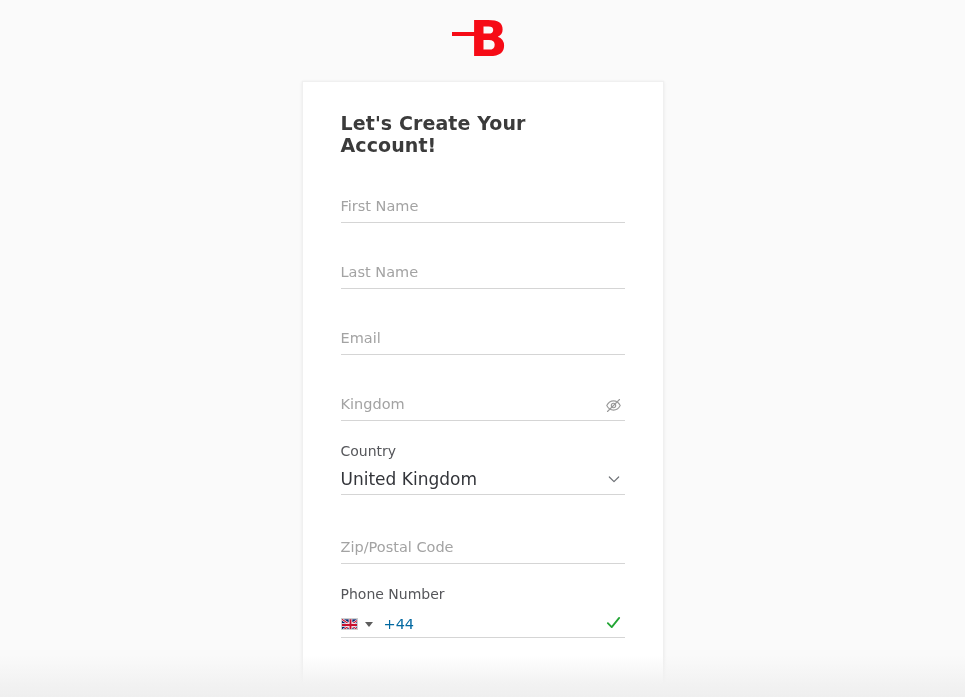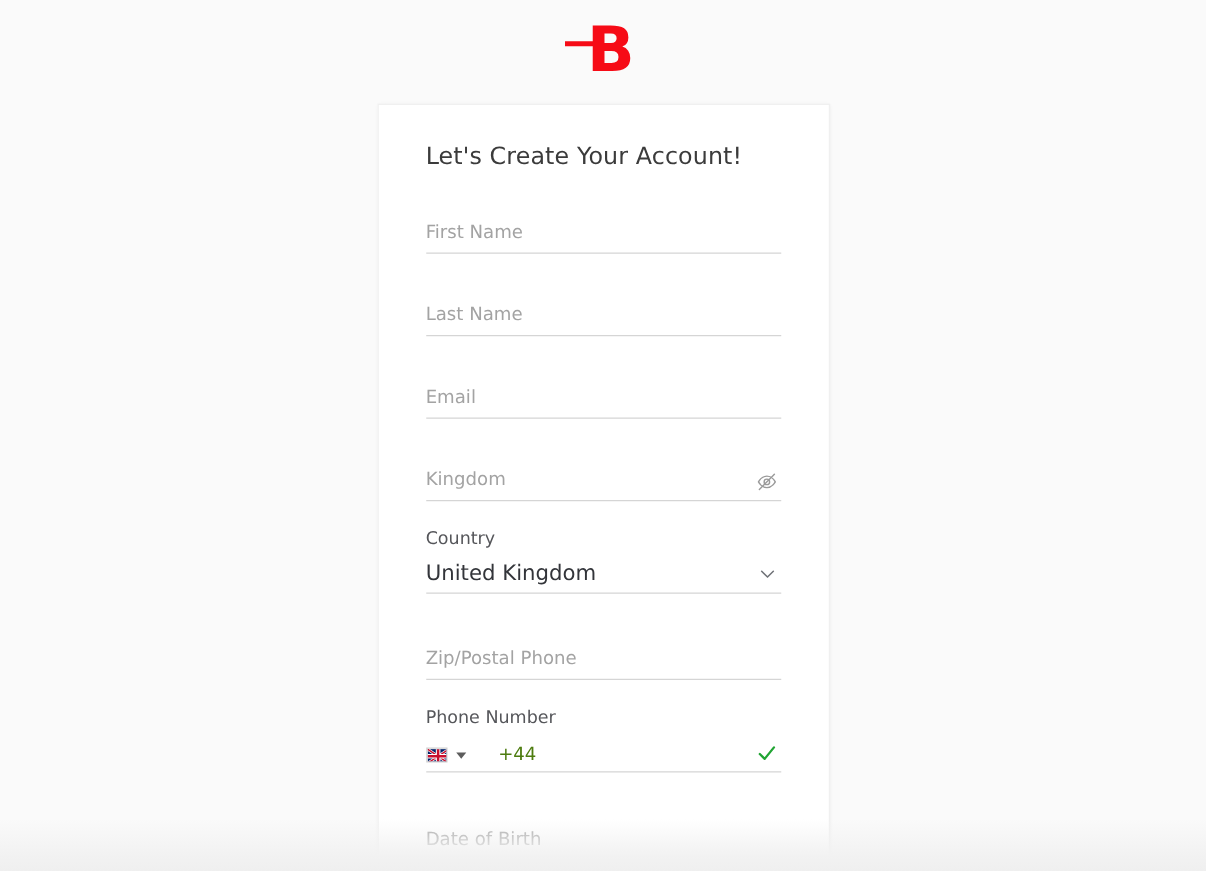--- a/index.html
+++ b/index.html
@@ -81,21 +81,21 @@
     background: #ffffff;
     border: 1px solid #f0f0f0;
     box-shadow: 0 1px 4px rgba(0,0,0,0.055), 0 0 1px rgba(0,0,0,0.05);
     padding: 0 38px;
     min-height: 614px;
     position: relative;
   }
 
   .card-title {
     font-size: 19px;
-    font-weight: 400;
+    font-weight: 700;
     color: #3b3b3b;
     margin: 0;
     padding-top: 30px;
     letter-spacing: 0.1px;
   }
 
   
   .field {
     position: relative;
     margin-top: 28px;
@@ -164,22 +164,22 @@
     width: 0;
     height: 0;
     border-left: 4px solid transparent;
     border-right: 4px solid transparent;
     border-top: 5px solid #5d5d5d;
     flex: none;
     margin-left: 1px;
   }
   .phone-code {
     font-size: 14.5px;
-    color: #4d7c0f;
-    margin-left: 20px;
+    color: #0369a1;
+    margin-left: 5px;
   }
 
   svg { display: block; }
 </style>
 </head>
 <body>
 
 <div class="page">
 
   <div class="logo-wrap">
@@ -220,21 +220,21 @@
       <span class="field-label">Country</span>
       <span class="field-value">United Kingdom</span>
       <span class="field-affix">
         <svg width="16" height="16" viewBox="0 0 24 24" fill="none" stroke="#6f7277" stroke-width="1.8" stroke-linecap="round" stroke-linejoin="round">
           <polyline points="5,9 12,16 19,9"></polyline>
         </svg>
       </span>
     </div>
 
     <div class="field" style="margin-top:31px;">
-      <span class="field-placeholder">Zip/Postal Phone</span>
+      <span class="field-placeholder">Zip/Postal Code</span>
     </div>
 
     <div class="field" style="margin-top:36px;">
       <span class="field-label">Phone Number</span>
 
       <span class="phone-row">
         <span class="flag">
           <svg width="17" height="12" viewBox="0 0 60 40">
             <rect width="60" height="40" fill="#012169"></rect>
             <path d="M0,0 L60,40 M60,0 L0,40" stroke="#ffffff" stroke-width="8"></path>

